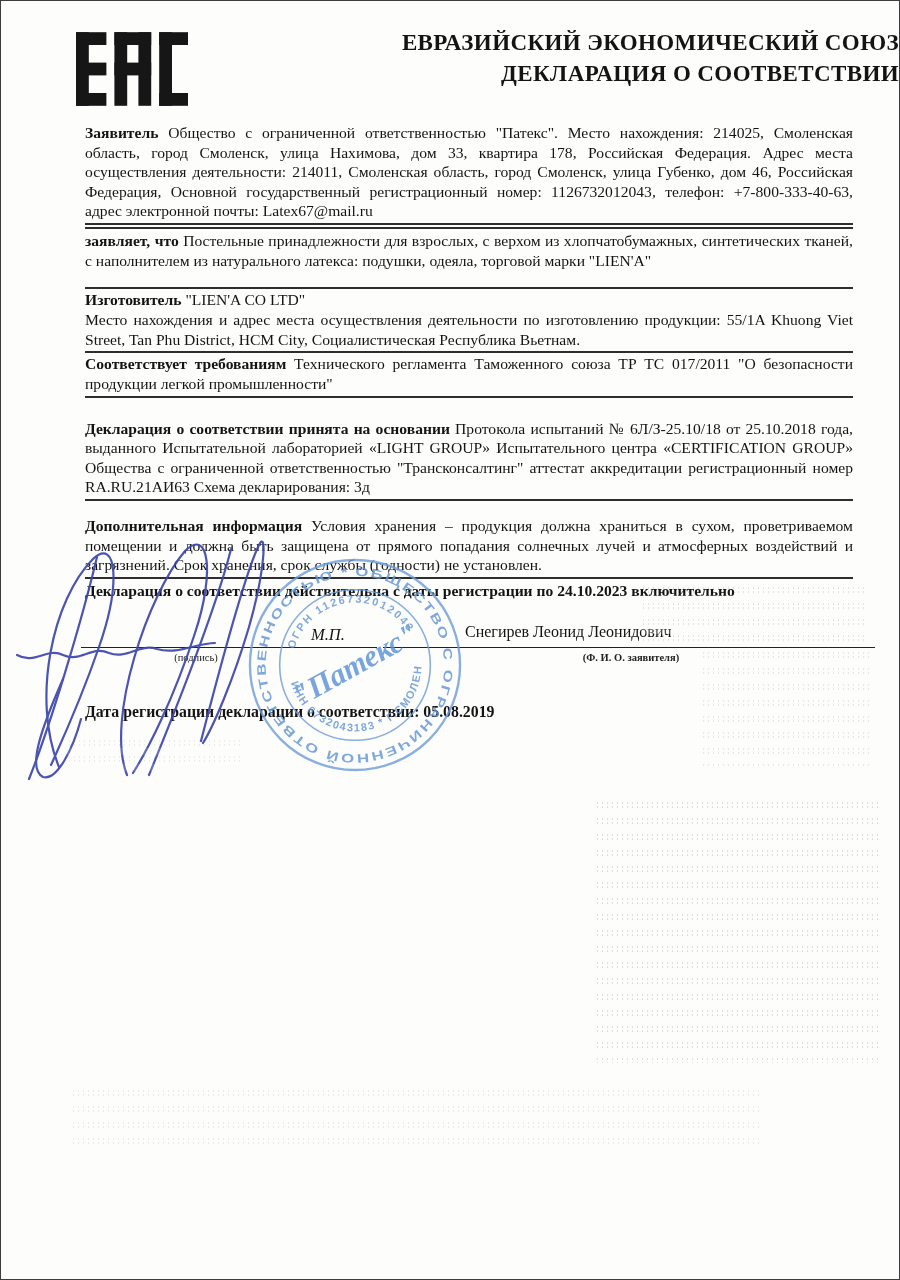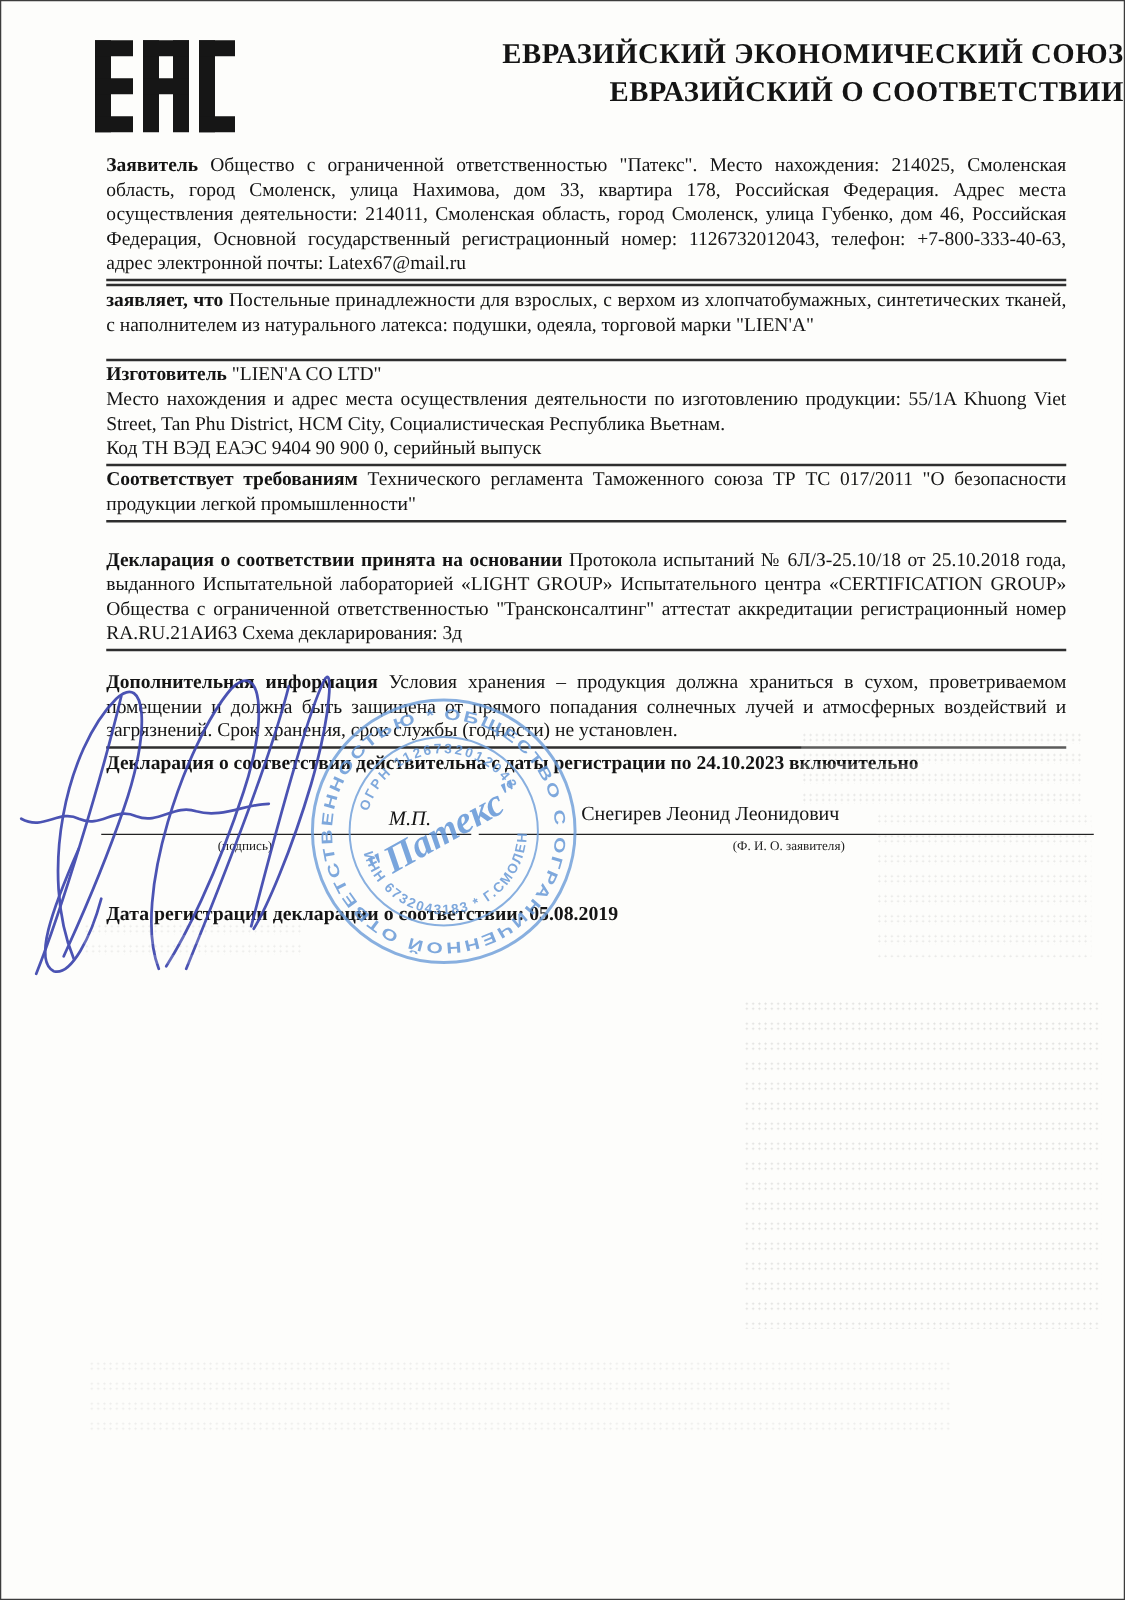--- a/index.html
+++ b/index.html
@@ -34,21 +34,21 @@
   #p-additional{margin-top:15px;}
   .validity{margin:2px 0 0 0;font-size:15.6px;line-height:20px;font-weight:bold;}
   
   .sig-block{position:relative;height:82px;}
   .mp{position:absolute;left:226px;top:24px;font-size:16.5px;font-style:italic;}
   .fio{position:absolute;left:380px;top:22px;width:330px;font-size:16px;}
   .sig-line-left{position:absolute;left:-4px;top:46px;width:296px;border-top:1.5px solid #222;}
   .sig-line-right{position:absolute;left:298px;top:46px;width:492px;border-top:1.5px solid #222;}
   .cap{position:absolute;top:51px;font-size:10.5px;text-align:center;color:#222;}
   .cap-sign{left:66px;width:90px;}
-  .cap-fio{left:480px;width:132px;}
+  .cap-fio{left:480px;width:132px;font-weight:bold;}
   .reg-num{margin:3px 0 0 0;font-size:15.8px;line-height:20px;font-weight:bold;}
   .reg-date{margin:19px 0 0 0;font-size:15.8px;line-height:20px;font-weight:bold;}
   
   .signature-svg{position:absolute;left:0;top:528px;width:480px;height:252px;pointer-events:none;}
   .stamp-svg{position:absolute;left:243px;top:553px;width:222px;height:222px;opacity:.82;pointer-events:none;}
   .noise{
     position:absolute;
     background-image:
       repeating-linear-gradient(to bottom, rgba(253,253,251,0) 0 9px, #fdfdfb 9px 16px),
       radial-gradient(circle, rgba(70,70,70,.65) .6px, transparent 1.05px);
@@ -80,40 +80,39 @@
         <rect x="48" y="0" width="46" height="16"></rect>
         <rect x="48" y="38" width="46" height="16"></rect>
 
         <rect x="104" y="0" width="16" height="92"></rect>
         <rect x="104" y="0" width="36" height="16"></rect>
         <rect x="104" y="76" width="36" height="16"></rect>
       </g>
     </svg>
     <div class="titles">
       <div>ЕВРАЗИЙСКИЙ ЭКОНОМИЧЕСКИЙ СОЮЗ</div>
-      <div>ЕВРАЗИЙСКИЙ О СООТВЕТСТВИИ</div>
+      <div>ДЕКЛАРАЦИЯ О СООТВЕТСТВИИ</div>
     </div>
   </div>
 
   <div class="content">
 
     <p class="para" id="p-applicant"><b>Заявитель</b> <span>Общество с ограниченной ответственностью "Патекс". Место нахождения: 214025, Смоленская область, город Смоленск, улица Нахимова, дом 33, квартира 178, Российская Федерация. Адрес места осуществления деятельности: 214011, Смоленская область, город Смоленск, улица Губенко, дом 46, Российская Федерация, Основной государственный регистрационный номер: 1126732012043, телефон: +7-800-333-40-63, адрес электронной почты: Latex67@mail.ru</span></p>
 
     <hr class="rule">
 
 
     <hr class="rule">
 
     <p class="para" id="p-declares"><b>заявляет, что</b> <span>Постельные принадлежности для взрослых, с верхом из хлопчатобумажных, синтетических тканей, с наполнителем из натурального латекса: подушки, одеяла, торговой марки "LIEN'A"</span></p>
 
     <hr class="rule">
 
     <p class="line"><b>Изготовитель</b> <span>"LIEN'A CO LTD"</span></p>
     <p class="para">Место нахождения и адрес места осуществления деятельности по изготовлению продукции: 55/1A Khuong Viet Street, Tan Phu District, HCM City, Социалистическая Республика Вьетнам.</p>
-    <p class="line">Код ТН ВЭД ЕАЭС 9404 90 900 0, серийный выпуск</p>
 
     <hr class="rule">
 
     <p class="para" id="p-complies"><b>Соответствует требованиям</b> <span>Технического регламента Таможенного союза ТР ТС 017/2011 "О безопасности продукции легкой промышленности"</span></p>
 
     <hr class="rule">
 
     <p class="para" id="p-basis"><b>Декларация о соответствии принята на основании</b> <span>Протокола испытаний № 6Л/З-25.10/18 от 25.10.2018 года, выданного Испытательной лабораторией «LIGHT GROUP» Испытательного центра «CERTIFICATION GROUP» Общества с ограниченной ответственностью "Трансконсалтинг" аттестат аккредитации регистрационный номер RA.RU.21АИ63 Схема декларирования: 3д</span></p>
 
     <hr class="rule">

